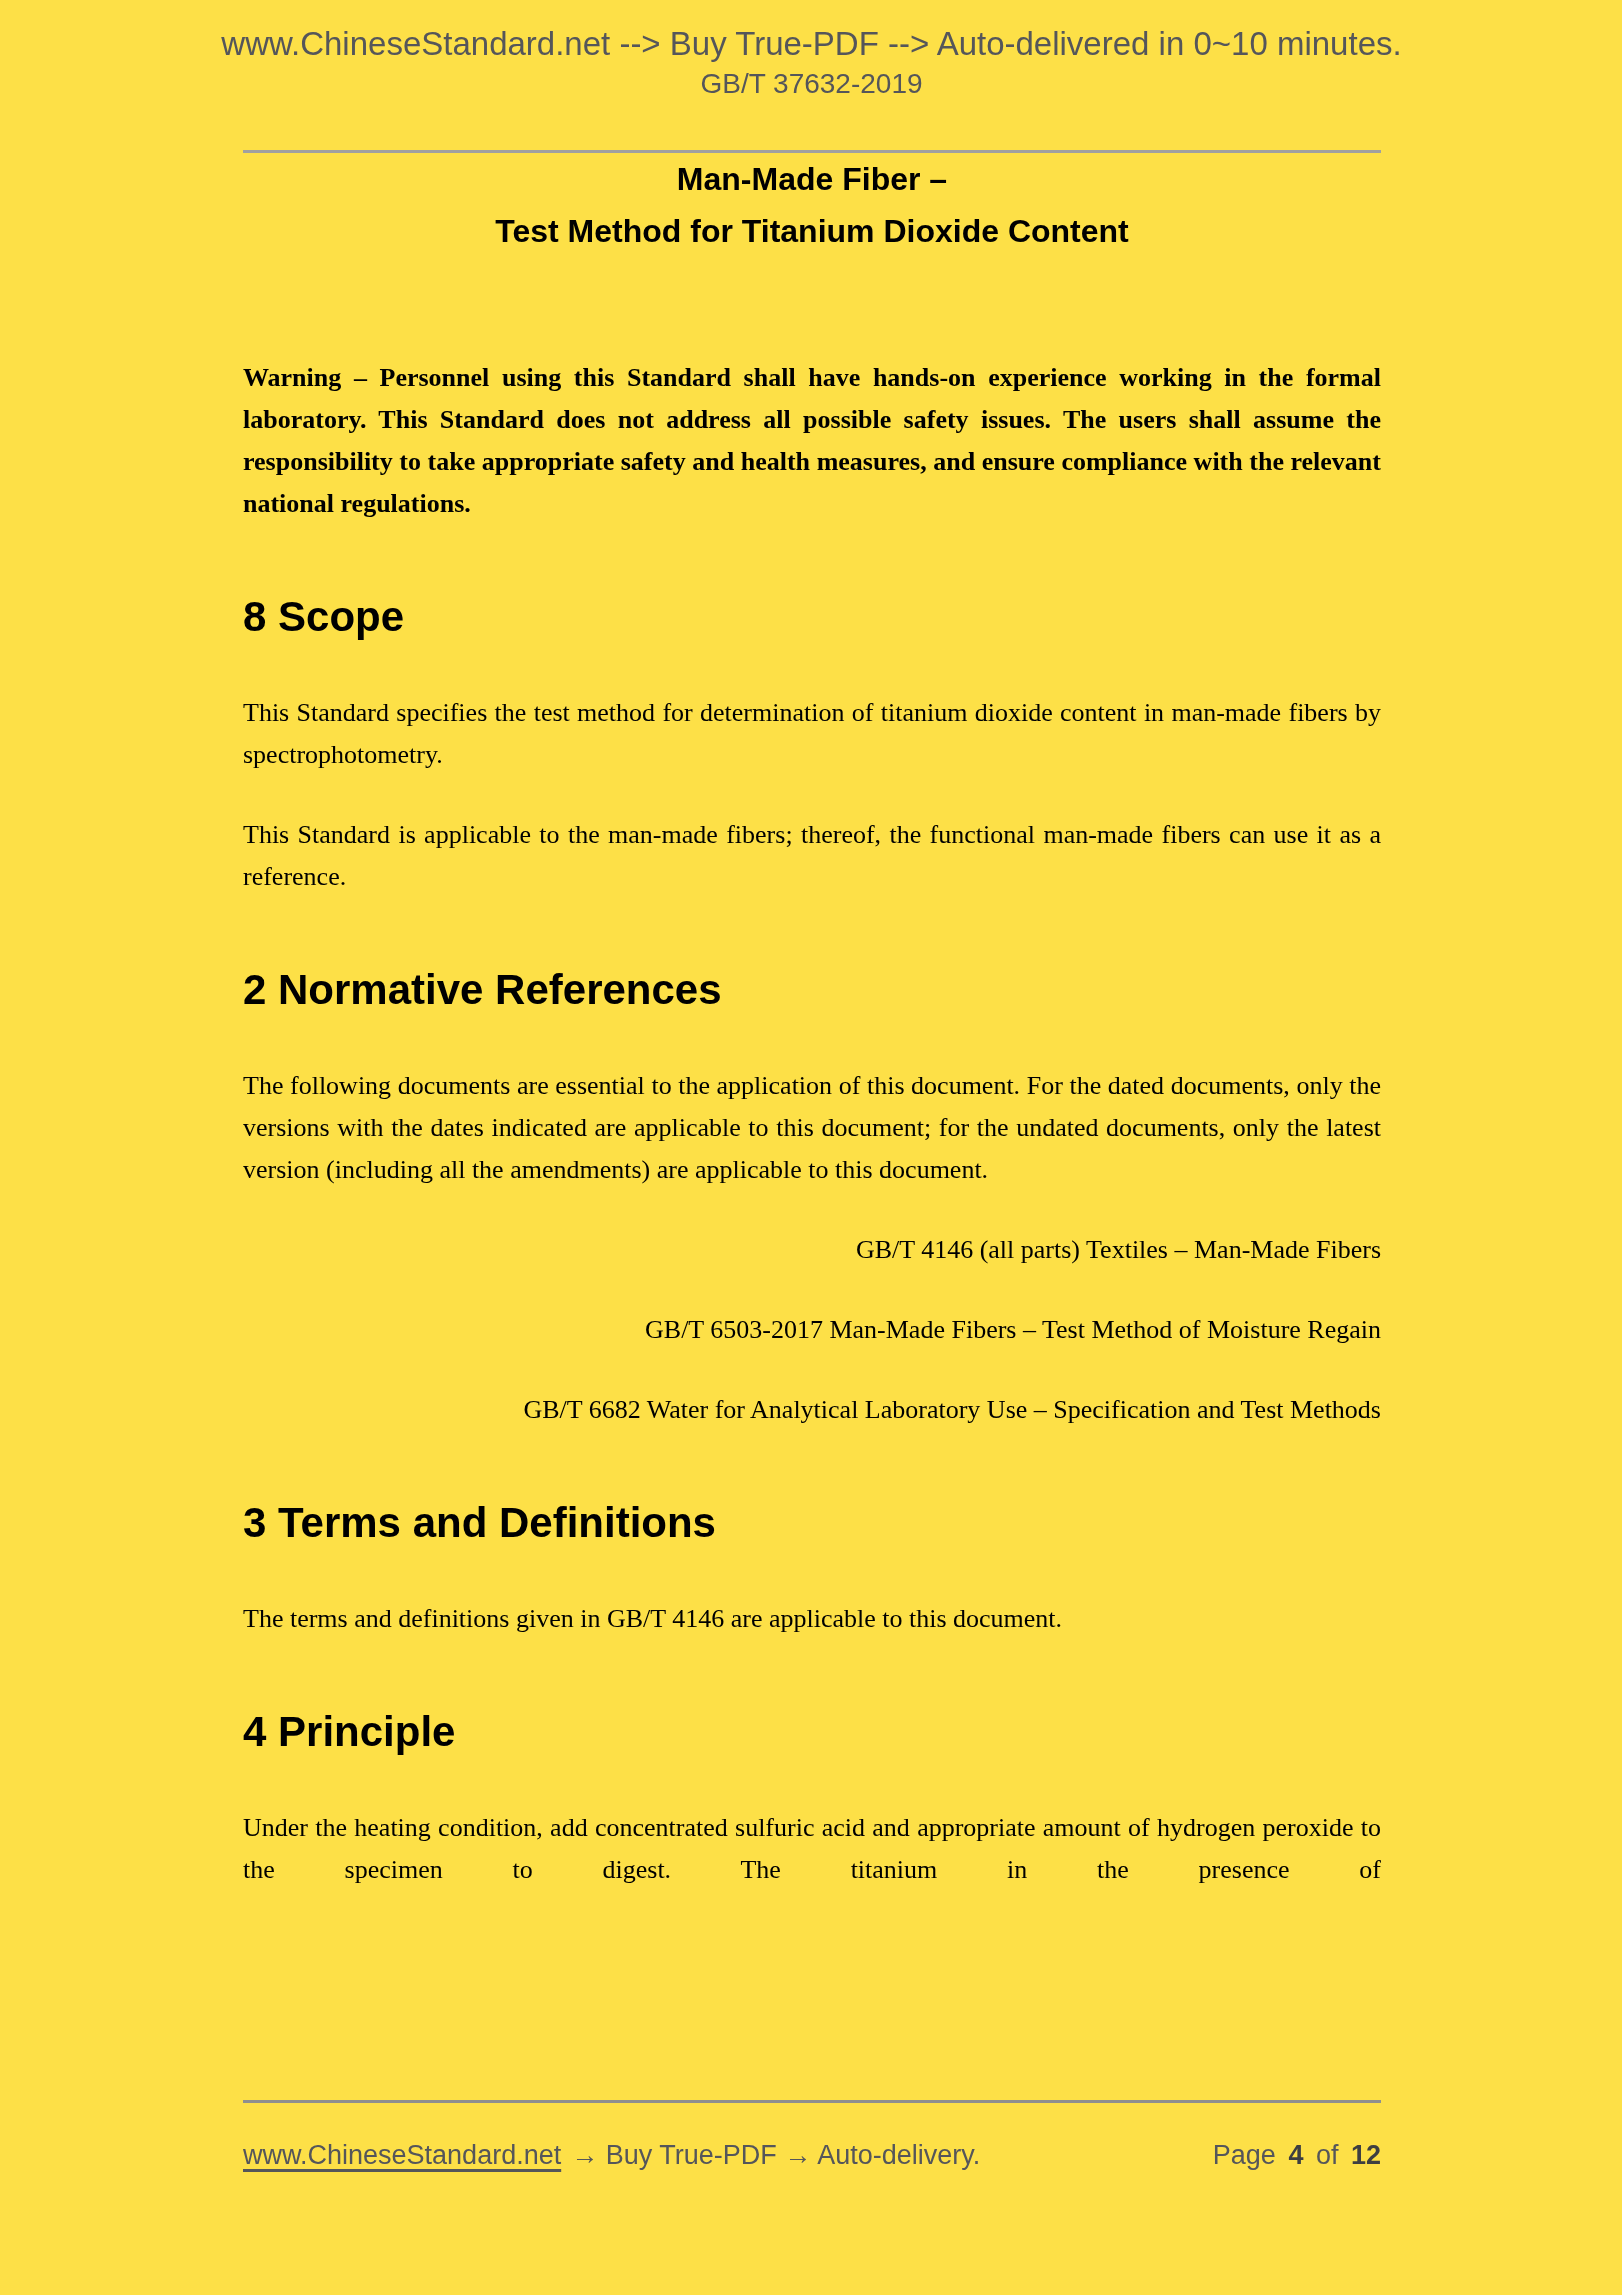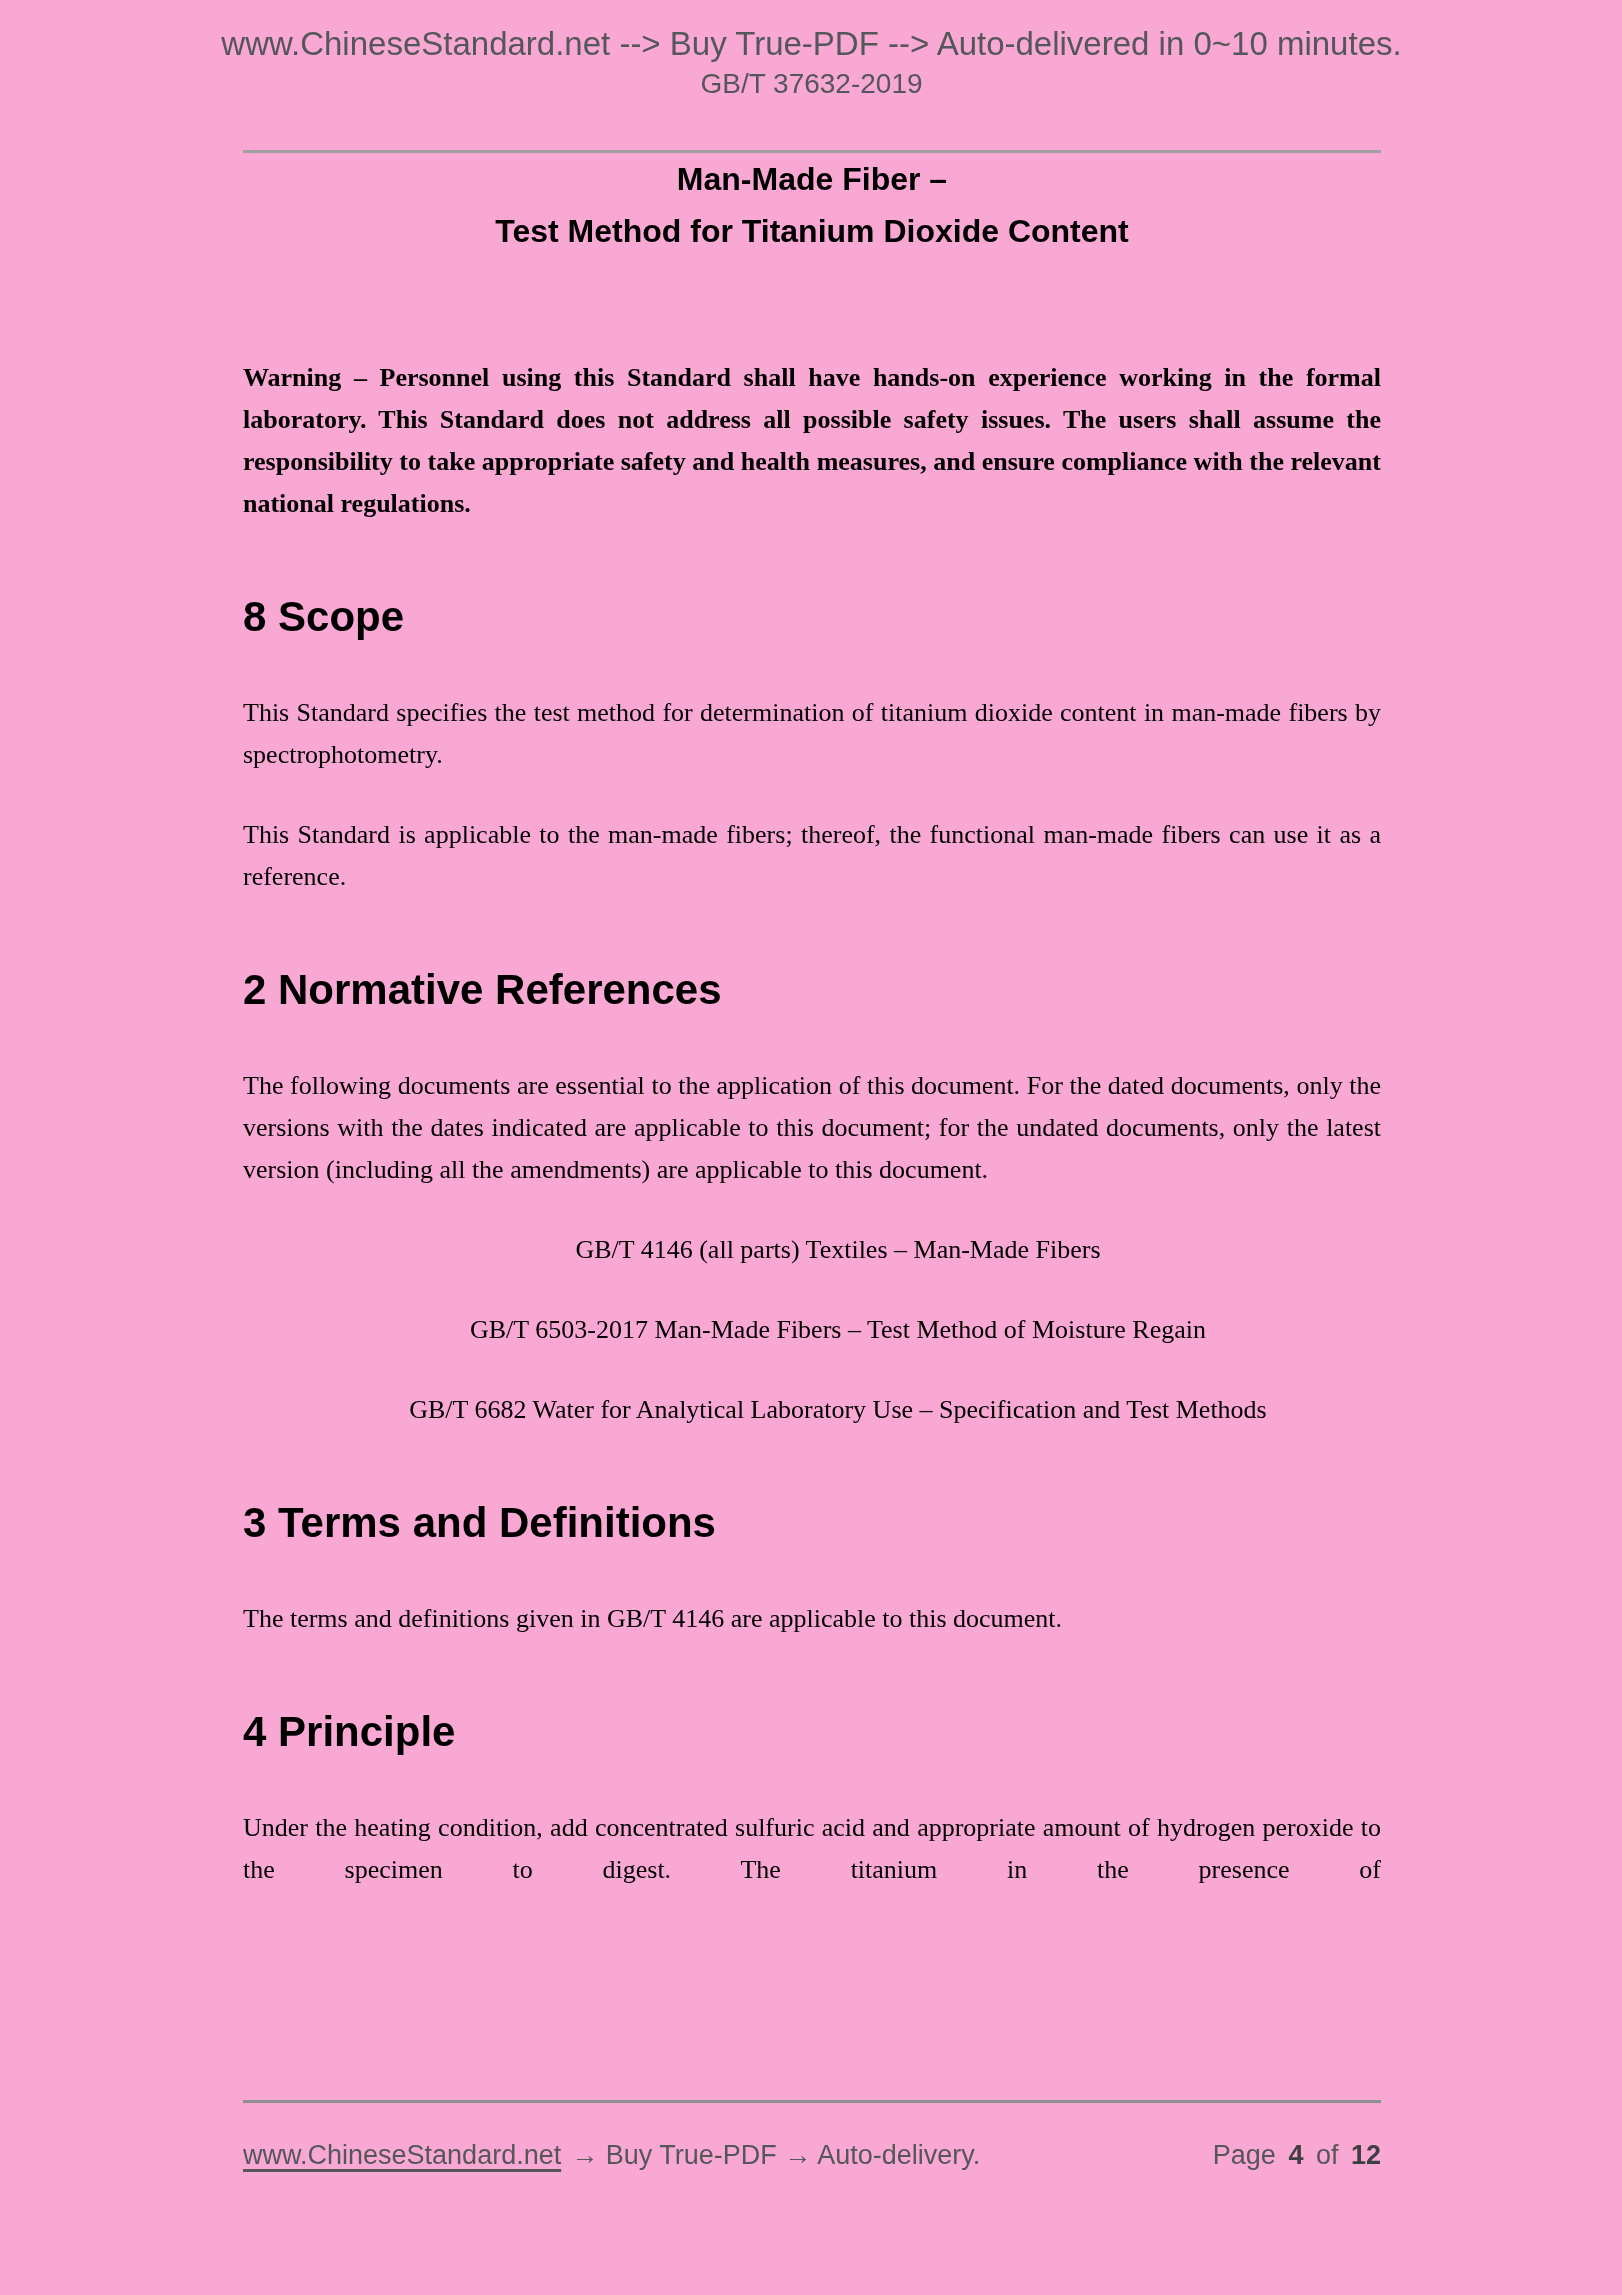--- a/index.html
+++ b/index.html
@@ -4,21 +4,21 @@
 <style>
   html, body {
     margin: 0;
     padding: 0;
     background: #e8e8e8;
   }
   .page {
     position: relative;
     width: 1623px;
     height: 2295px;
-    background: #f9a8d4;
+    background: #fde047;
     font-family: "Liberation Sans", sans-serif;
     color: #000000;
     overflow: hidden;
     margin: 0 auto;
     box-sizing: border-box;
   }
 
   
   .pdf-header {
     padding-top: 22px;
@@ -73,21 +73,21 @@
     text-align-last: justify;
   }
   h2.section-heading {
     font-size: 42px;
     line-height: 50px;
     font-weight: bold;
     margin: 67px 0 50px 0;
   }
   p.ref {
     padding-left: 52px;
-    text-align: center;
+    text-align: right;
     margin-top: 23px;
   }
 
   
   .page-footer {
     position: absolute;
     left: 0;
     right: 0;
     top: 2100px;
   }

